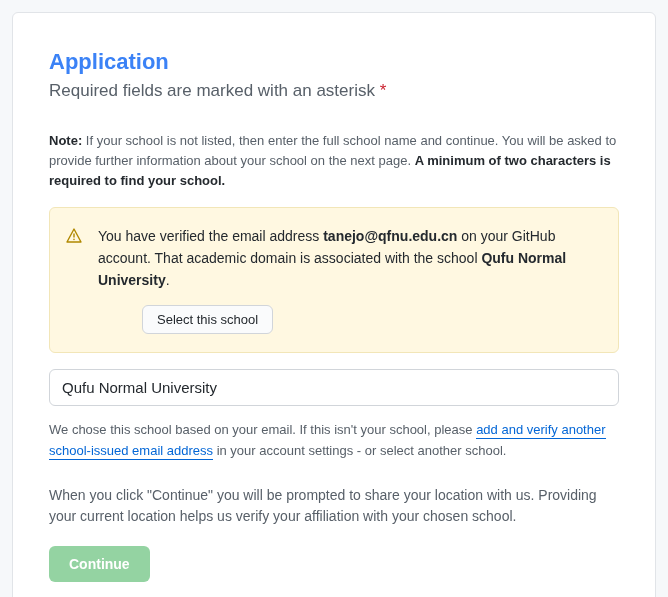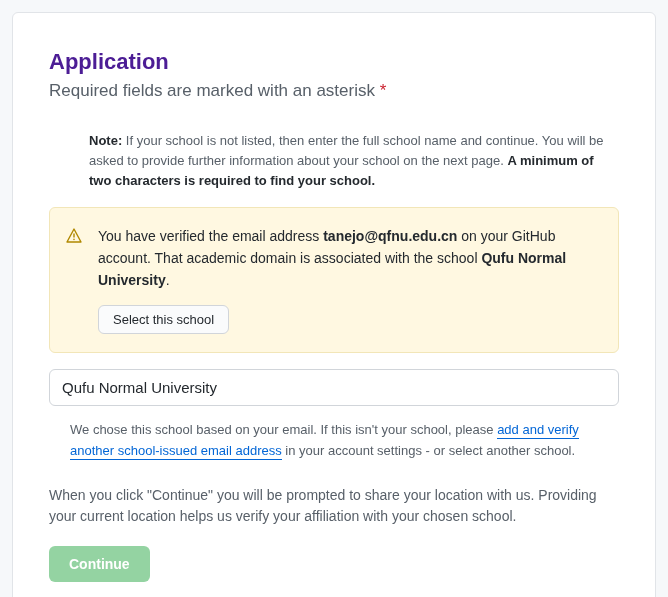--- a/index.html
+++ b/index.html
@@ -14,41 +14,40 @@
       background: #fff;
       border: 1px solid #e1e4e8;
       border-radius: 6px;
       padding: 36px 36px 32px 36px;
       max-width: 644px;
       margin: 0 auto;
     }
     h1 {
       font-size: 22px;
       font-weight: 600;
-      color: #4c1d95;
+      color: #3b82f6;
       margin-bottom: 6px;
     }
     .subheading {
       font-size: 17px;
       color: #586069;
       margin-bottom: 30px;
     }
     .req-asterisk { color: #cb2431; }
     .question-label {
       font-size: 15px;
       font-weight: 600;
       color: #24292e;
       margin-bottom: 14px;
     }
     .note-block {
       font-size: 13px;
       color: #586069;
       line-height: 1.55;
       margin-bottom: 16px;
-      margin-left: 40px;
     }
     .note-bold { font-weight: 600; color: #24292e; }
     .alert {
       background: #fff8e1;
       border: 1px solid #f2e6b8;
       border-radius: 6px;
       padding: 18px 18px 18px 16px;
       display: flex;
       gap: 16px;
       margin-bottom: 16px;
@@ -68,37 +67,37 @@
       margin-top: 14px;
       background: #fafbfc;
       border: 1px solid #d1d5da;
       border-radius: 6px;
       padding: 6px 14px;
       font-size: 13px;
       font-weight: 500;
       color: #24292e;
       cursor: pointer;
       display: inline-block;
+      margin-left: 44px;
     }
     .school-input {
       width: 100%;
       border: 1px solid #d1d5da;
       border-radius: 6px;
       padding: 9px 12px;
       font-size: 15px;
       color: #24292e;
       margin-bottom: 14px;
       font-family: inherit;
     }
     .help-text {
       font-size: 13px;
       color: #586069;
       line-height: 1.55;
       margin-bottom: 24px;
-      margin-left: 21px;
     }
     .help-link {
       color: #0366d6;
       text-decoration: none;
       border-bottom: 1px solid #0366d6;
       padding-bottom: 1px;
     }
     .continue-text {
       font-size: 14px;
       color: #586069;

